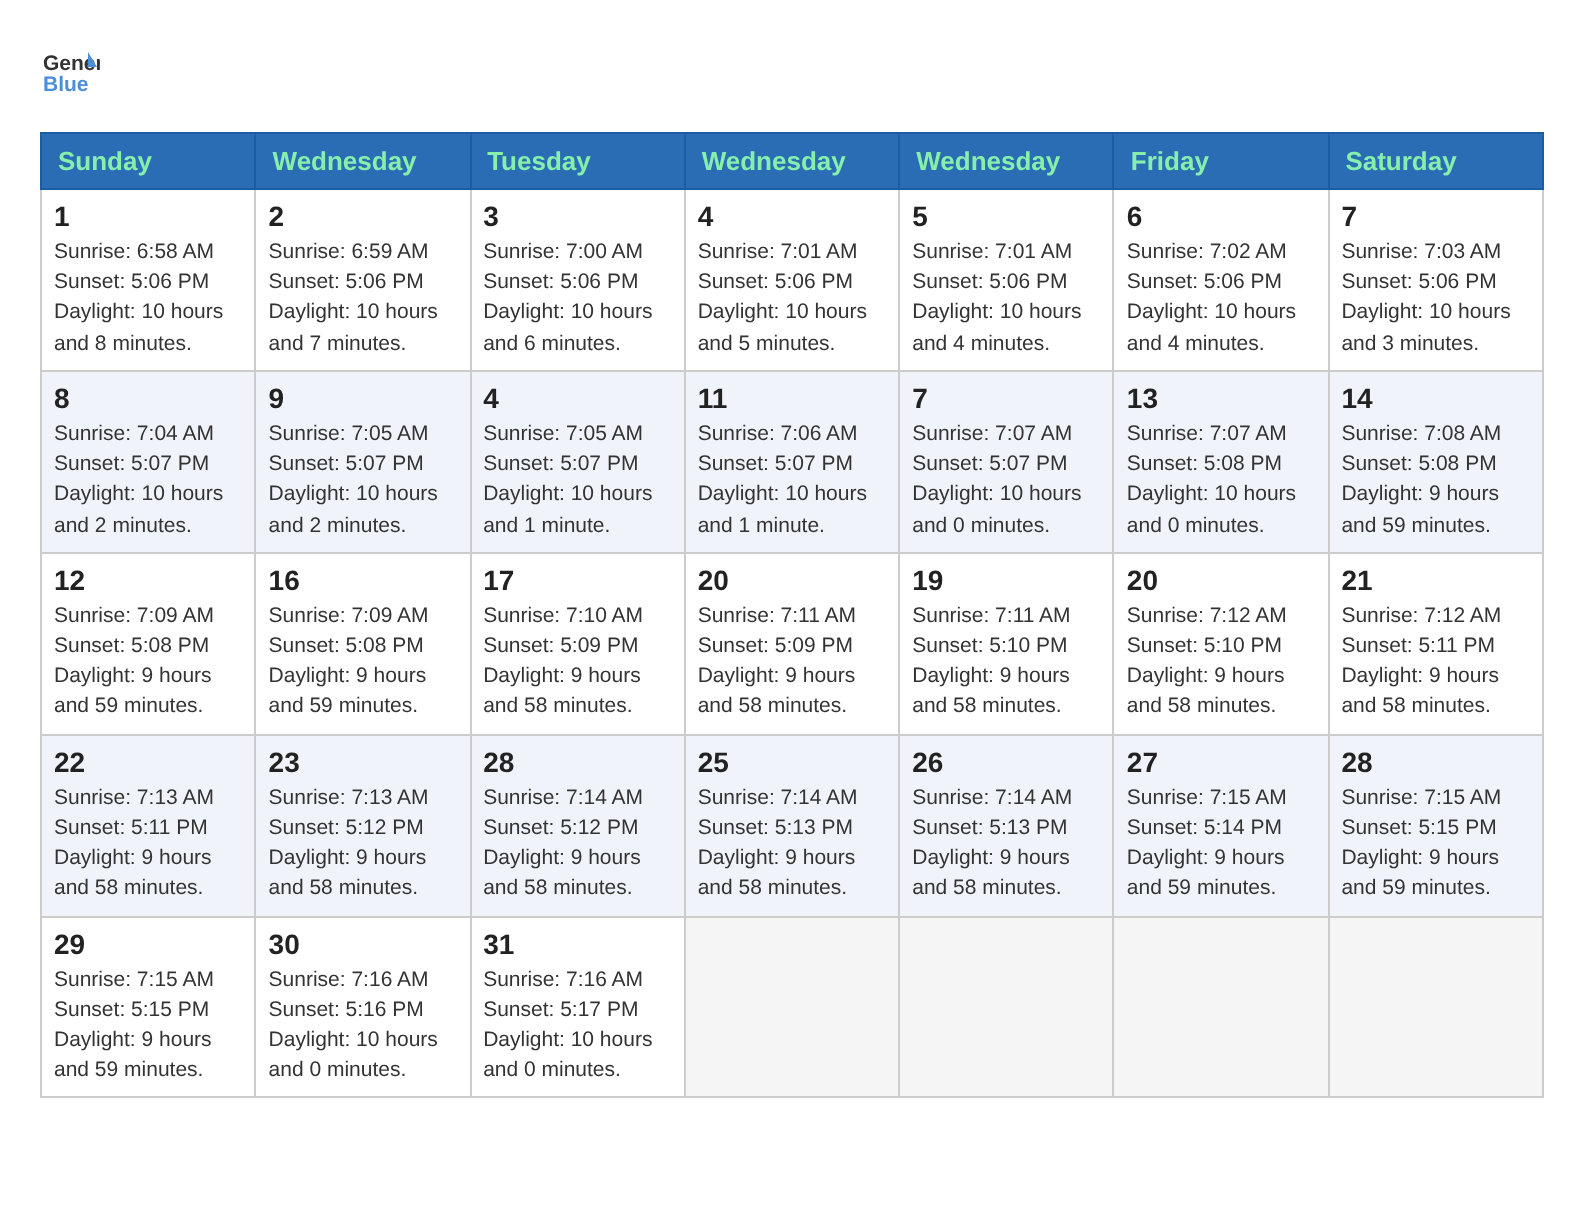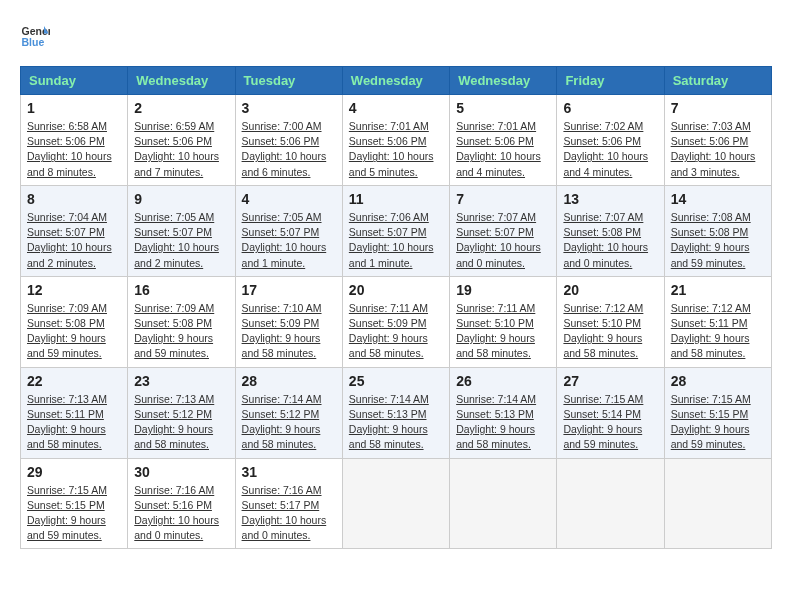--- a/index.html
+++ b/index.html
@@ -65,21 +65,20 @@
       font-size: 14px;
       font-weight: bold;
       color: #222;
       display: block;
       margin-bottom: 3px;
     }
     .day-info {
       color: #333;
       font-size: 10.5px;
       line-height: 1.45;
-      text-decoration: underline;
     }
     tr:nth-child(odd) td:not(.empty) { background: #fff; }
     tr:nth-child(even) td:not(.empty) { background: #f0f4fa; }
   </style>
 </head>
 <body>
 
 <div class="header">
   <div class="logo">
     <svg class="logo-icon" viewBox="0 0 40 40">

